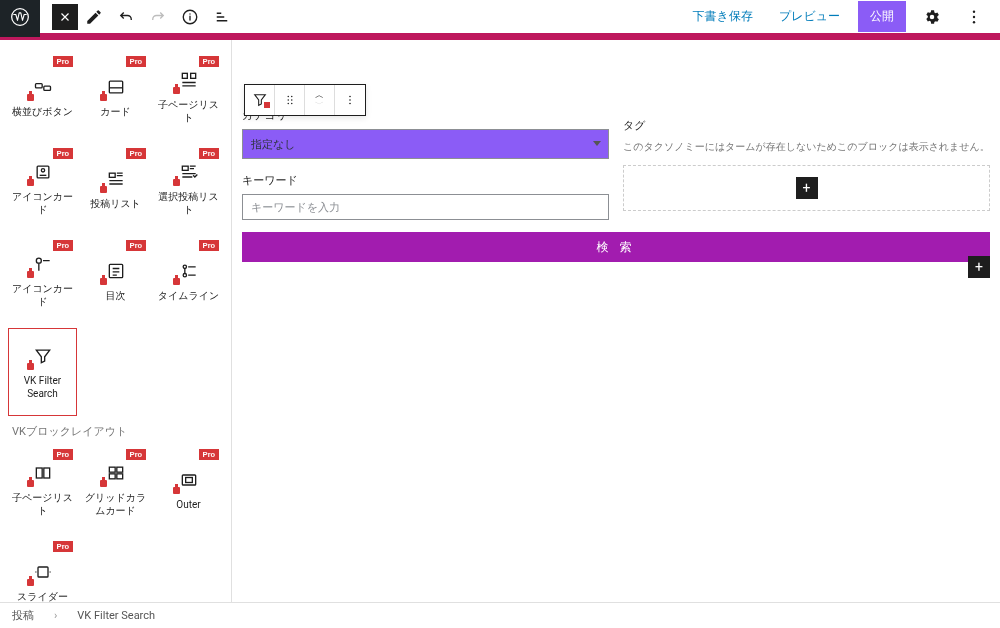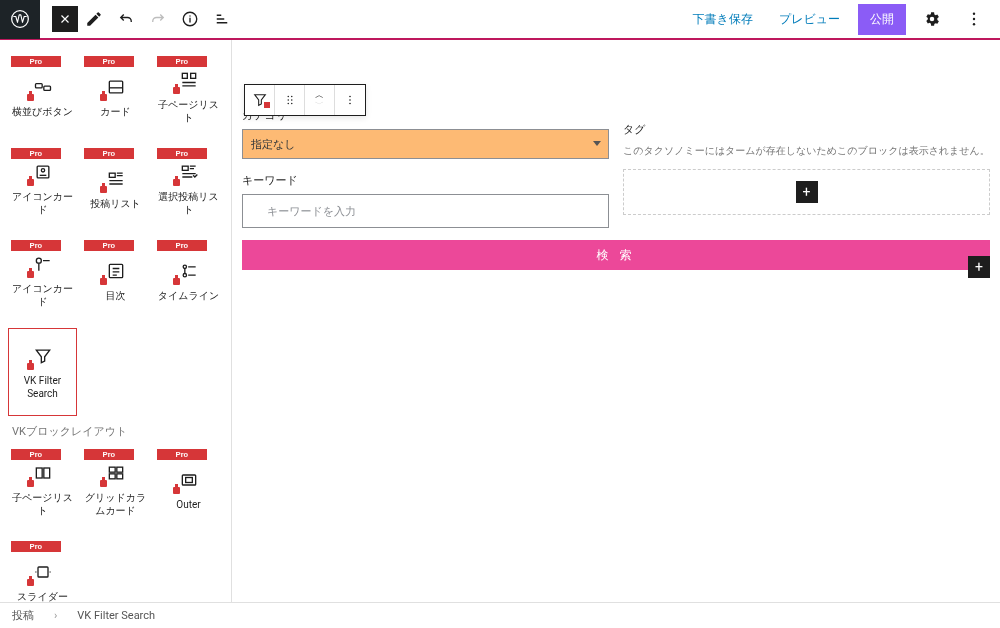--- a/index.html
+++ b/index.html
@@ -1,63 +1,63 @@
 <!DOCTYPE html>
 <html><head>
 <meta charset="utf-8">
 <style>
 * { margin: 0; padding: 0; box-sizing: border-box; font-family: -apple-system, BlinkMacSystemFont, "Segoe UI", Roboto, "Helvetica Neue", sans-serif; }
 body { width: 1000px; height: 628px; overflow: hidden; background: #fff; display: flex; flex-direction: column; }
 
-.topbar { height: 40px; display: flex; align-items: center; border-bottom: 2px solid #be185d; }
+.topbar { height: 40px; display: flex; align-items: center; border-bottom: 7px solid #be185d; }
 .topbar-left { display: flex; align-items: center; height: 100%; }
 .wp-logo { width: 40px; height: 40px; background: #1d2327; display: flex; align-items: center; justify-content: center; color: #fff; }
 .close-btn { width: 26px; height: 26px; background: #1e1e1e; color: #fff; display: flex; align-items: center; justify-content: center; margin-left: 12px; font-size: 13px; }
 .tb-icon { width: 32px; height: 40px; display: flex; align-items: center; justify-content: center; color: #1e1e1e; }
 .tb-icon.disabled { color: #bdbdbd; }
 .topbar-right { margin-left: auto; display: flex; align-items: center; gap: 10px; padding-right: 10px; }
 .link-btn { color: #007cba; font-size: 12px; padding: 6px 8px; }
 .publish-btn { background: #8b5cf6; color: #fff; font-size: 12px; padding: 7px 12px; border: none; }
 
 .body-row { flex: 1; display: flex; min-height: 0; }
 .sidebar { width: 232px; border-right: 1px solid #e0e0e0; overflow-y: auto; padding: 12px 8px 0 8px; position: relative; display: flex; flex-direction: column; }
 .block-grid { display: grid; grid-template-columns: repeat(3, 1fr); gap: 4px 4px; }
 .block-item { position: relative; height: 88px; display: flex; flex-direction: column; align-items: center; justify-content: center; text-align: center; font-size: 10px; color: #1e1e1e; padding: 4px 2px; }
 .block-item.selected { border: 1.5px solid #d63638; }
 .block-icon { width: 24px; height: 24px; display: flex; align-items: center; justify-content: center; margin-bottom: 6px; position: relative; }
 .block-icon svg { width: 20px; height: 20px; }
 .red-dot { position: absolute; bottom: -2px; left: -4px; width: 7px; height: 7px; background: #d63638; border-radius: 1px; }
 .red-dot::after { content: ''; position: absolute; top: -3px; left: 2px; width: 3px; height: 3px; background: #d63638; }
-.pro-badge { position: absolute; top: 4px; right: 16px; background: #d63638; color: #fff; font-size: 8px; padding: 1px 19px; font-weight: 600; }
+.pro-badge { position: absolute; top: 4px; right: 4px; background: #d63638; color: #fff; font-size: 8px; padding: 1px 4px; font-weight: 600; }
 .block-label { line-height: 1.3; }
 
 .section-label { font-size: 11px; color: #757575; padding: 8px 4px 6px 4px; }
 
 .canvas { flex: 1; padding: 24px 10px 10px 10px; overflow-y: auto; position: relative; }
 .canvas-inner { position: relative; }
 .block-toolbar { position: absolute; top: 20px; left: 2px; display: flex; border: 1px solid #1e1e1e; background: #fff; z-index: 5; box-shadow: 0 2px 6px rgba(0,0,0,.1); }
 .bt-cell { width: 30px; height: 30px; display: flex; align-items: center; justify-content: center; border-right: 1px solid #ddd; }
 .bt-cell:last-child { border-right: none; }
 .bt-cell.arrows { flex-direction: column; width: 30px; }
 .bt-cell.arrows span { font-size: 9px; line-height: 1; color: #1e1e1e; }
 .bt-cell.arrows span.disabled { color: #ccc; }
 
 .filter-block { display: flex; gap: 14px; align-items: center; }
 .filter-col { flex: 1; }
 .field-label { font-size: 11px; color: #1e1e1e; margin-bottom: 6px; display: block; }
-.select { width: 100%; height: 30px; border: 1px solid #8c8f94; padding: 0 8px; font-size: 11px; color: #2c3338; background: #fdba74; appearance: none; position: relative; }
+.select { width: 100%; height: 30px; border: 1px solid #8c8f94; padding: 0 8px; font-size: 11px; color: #2c3338; background: #8b5cf6; appearance: none; position: relative; }
 .select-wrap { position: relative; }
 .select-wrap::after { content: ''; position: absolute; right: 8px; top: 12px; border-left: 4px solid transparent; border-right: 4px solid transparent; border-top: 5px solid #555; pointer-events: none; }
-.text-input { width: 100%; height: 34px; border: 1px solid #8c8f94; padding: 0 24px; font-size: 11px; }
+.text-input { width: 100%; height: 26px; border: 1px solid #8c8f94; padding: 0 8px; font-size: 11px; }
 .text-input::placeholder { color: #8c8f94; }
 .tax-empty { font-size: 10px; color: #757575; line-height: 1.6; }
 .appender-box { margin-top: 10px; border: 1px dashed #ccc; height: 46px; display: flex; align-items: center; justify-content: center; }
 .plus-btn { width: 22px; height: 22px; background: #1e1e1e; color: #fff; display: flex; align-items: center; justify-content: center; font-size: 14px; }
 
-.search-btn { width: 100%; background: #ec4899; color: #fff; border: none; height: 30px; font-size: 12px; letter-spacing: 4px; margin-top: 12px; }
+.search-btn { width: 100%; background: #a21caf; color: #fff; border: none; height: 30px; font-size: 12px; letter-spacing: 4px; margin-top: 12px; }
 
 .float-plus { position: absolute; right: 10px; top: 216px; width: 22px; height: 22px; background: #1e1e1e; color: #fff; display: flex; align-items: center; justify-content: center; font-size: 14px; }
 
 .breadcrumb { height: 26px; border-top: 1px solid #e0e0e0; display: flex; align-items: center; padding: 0 12px; font-size: 11px; color: #555; gap: 20px; }
 .breadcrumb .sep { color: #999; }
 
 .filter-title-overlay { position: relative; }
 .filter-title-overlay .title-text { color: #bdbdbd; }
 </style>
 </head>

